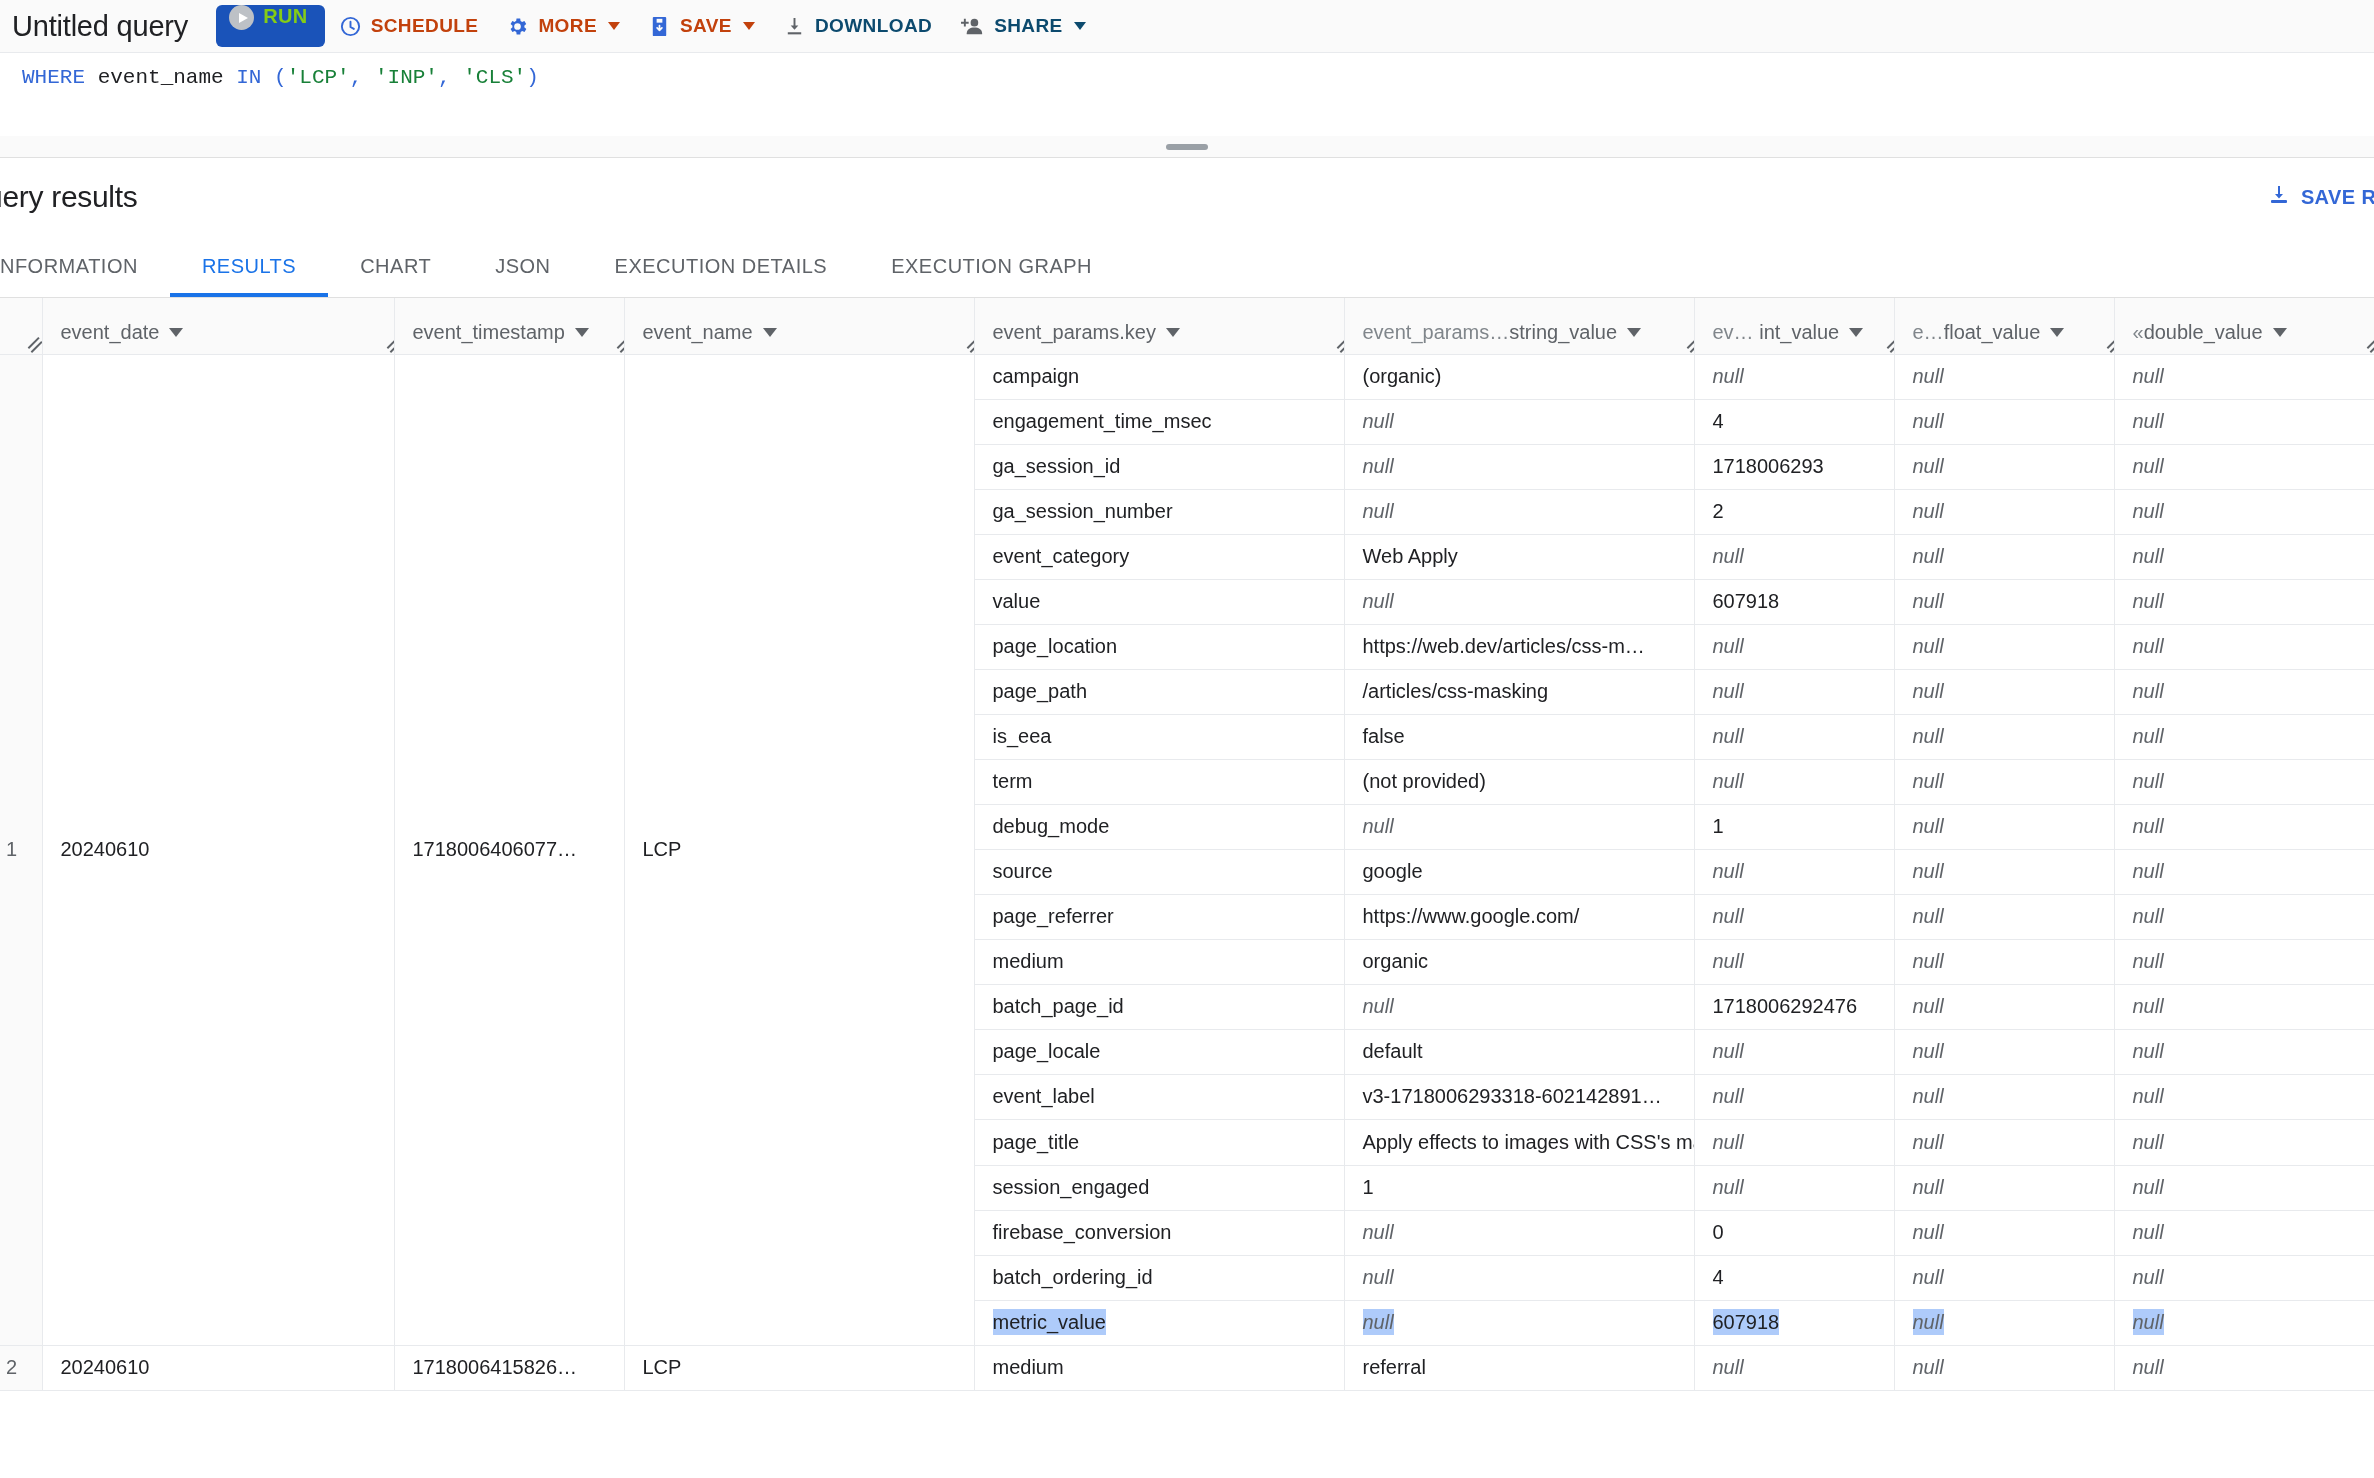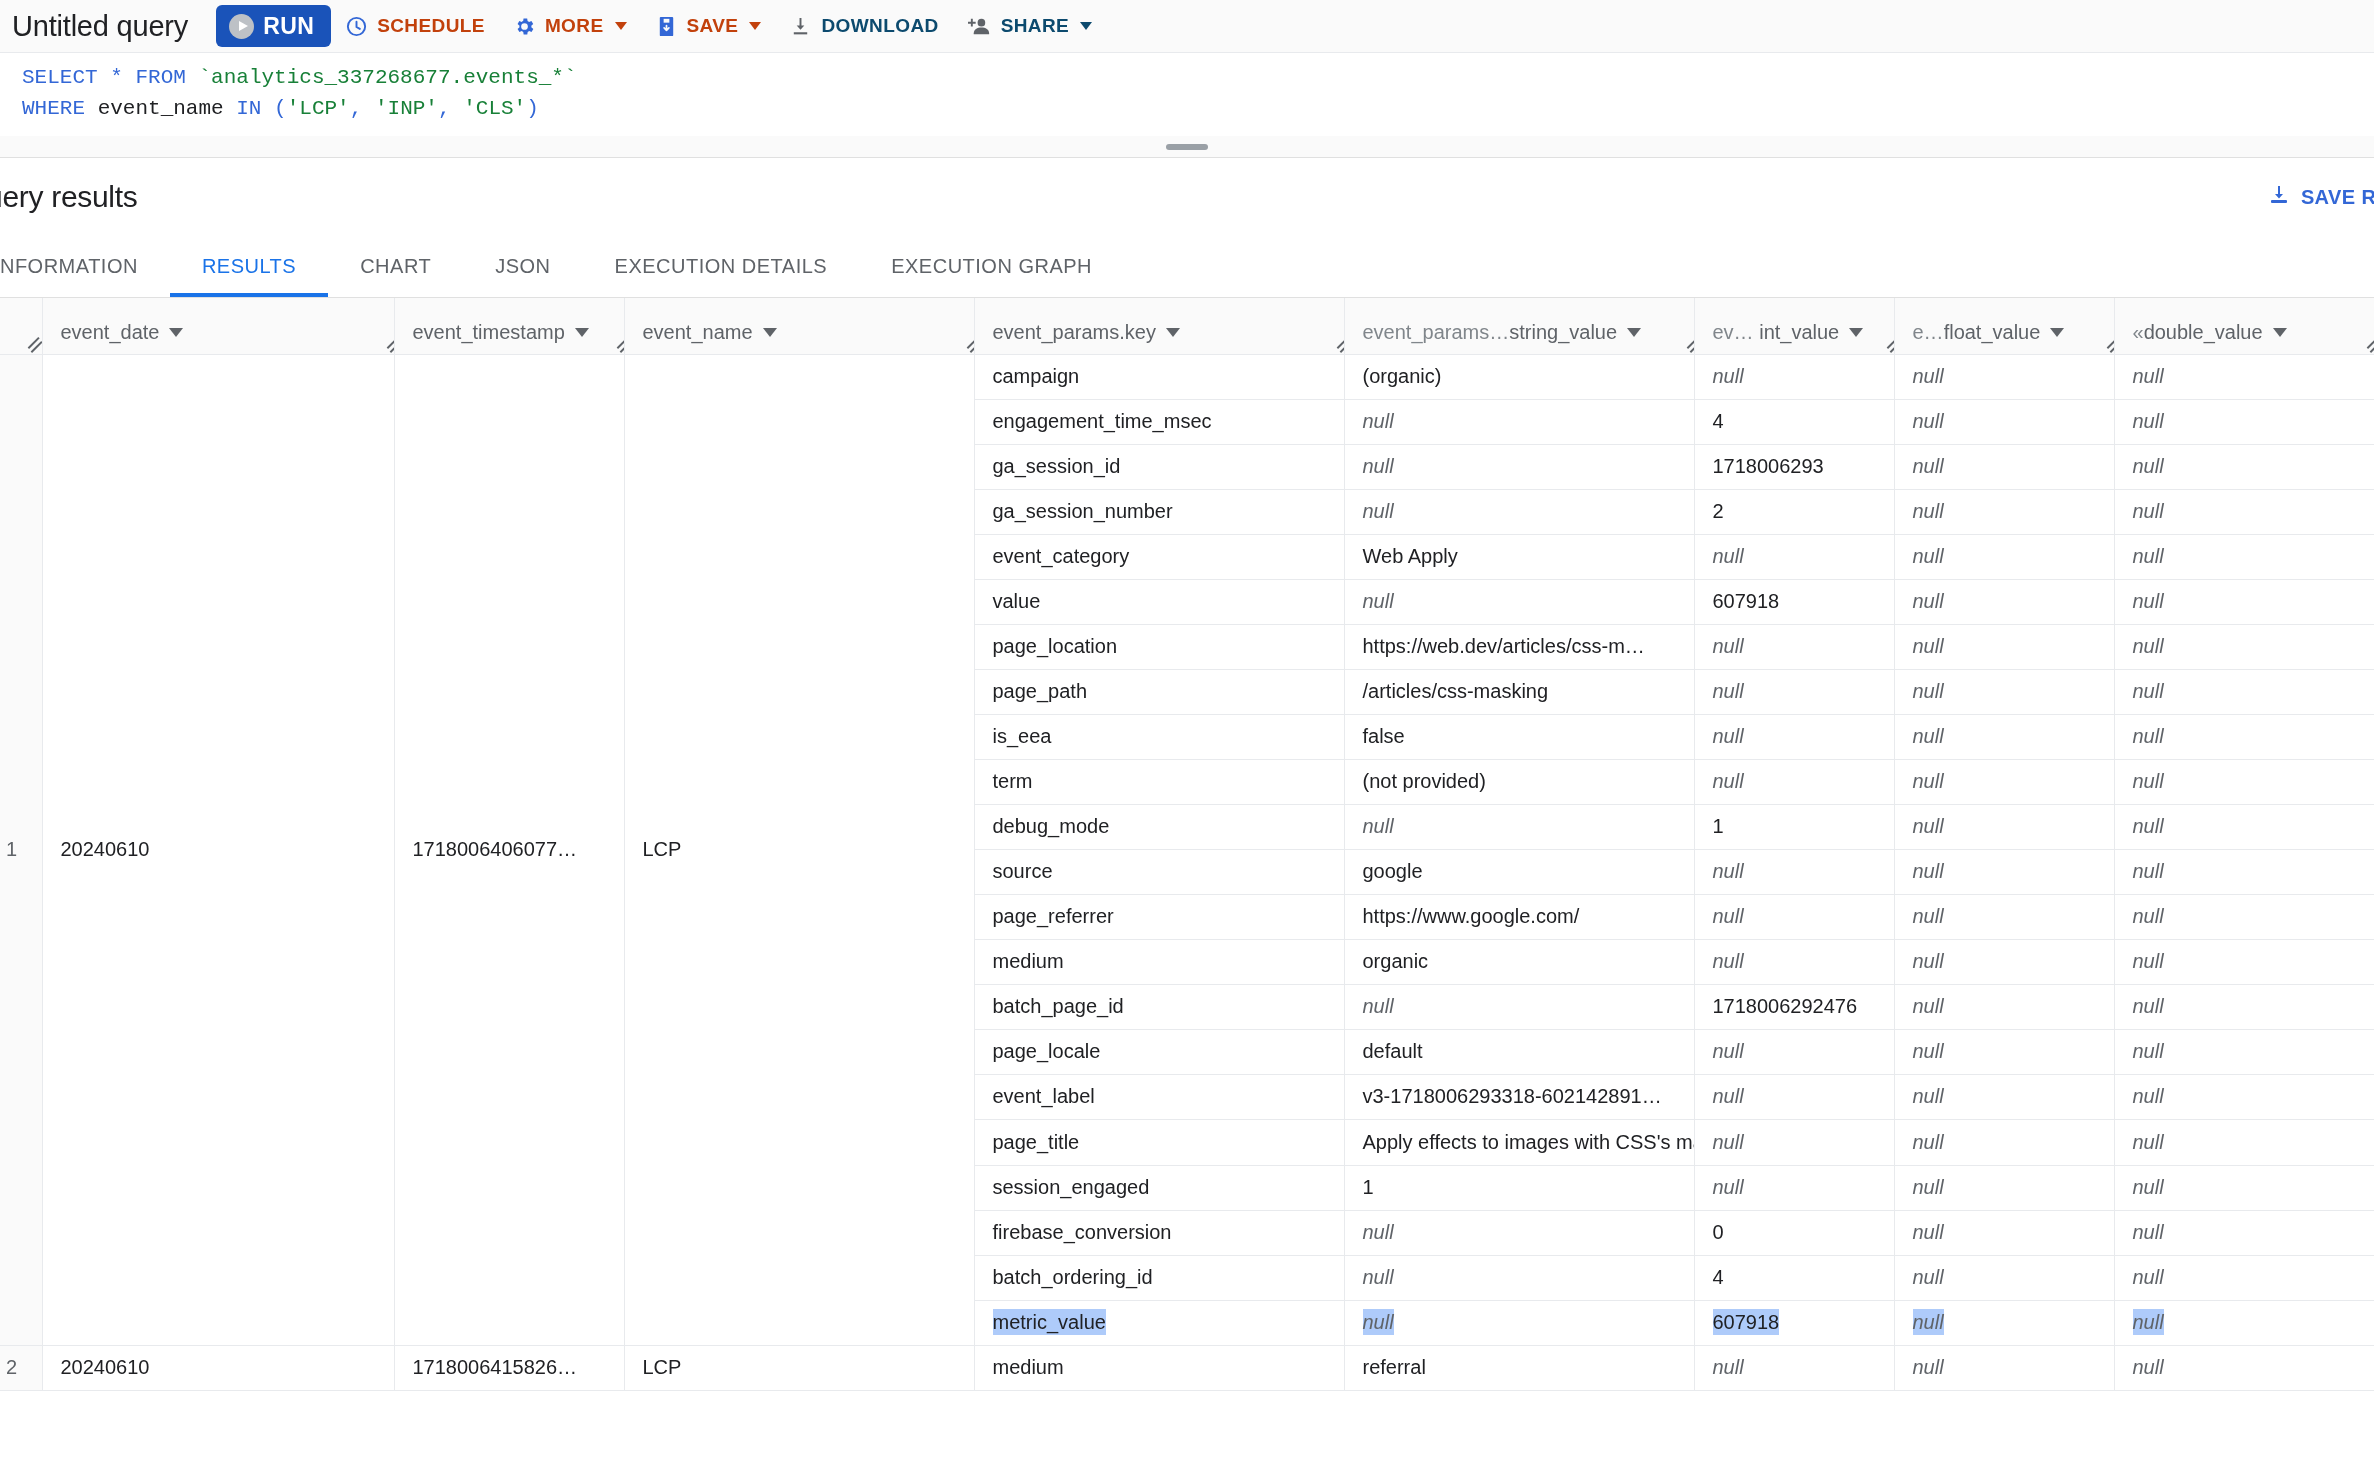--- a/index.html
+++ b/index.html
@@ -25,29 +25,28 @@
     font-size: 29px;
     color: #202124;
     font-weight: 400;
     margin-left: -2px;
     margin-right: 28px;
     white-space: nowrap;
     letter-spacing: -0.2px;
   }
   .run-btn {
     display: inline-flex;
-    align-items: center;
     gap: 9px;
     background: #1a53b9;
-    color: #ffffff;
+    color: #84cc16;
     border: none;
     border-radius: 6px;
     height: 42px;
     padding: 0 17px 0 13px;
-    font-size: 23px;
+    font-size: 20px;
     font-weight: 700;
     letter-spacing: .4px;
     cursor: pointer;
     font-family: "Liberation Sans", sans-serif;
   }
   .run-play {
     width: 25px; height: 25px;
     border-radius: 50%;
     background: #bdc1c6;
     display: inline-flex;
@@ -343,21 +342,20 @@
         <path d="M7 19c0-4 3.6-6 8-6s8 2 8 6v1H7z"></path>
         <path d="M4 4v3H1v2h3v3h2V9h3V7H6V4z"></path>
       </svg>
     </span>
     <span>SHARE</span>
     <span class="caret"></span>
   </button>
 </div>
 
 <div class="editor">
-  <div class="code-line"><span class="kw">SELECT</span> <span class="op">*</span> <span class="kw">FROM</span> <span class="str">`analytics_337268677.events_*`</span></div>
   <div class="code-line"><span class="kw">WHERE</span> <span>event_name</span> <span class="kw">IN</span> <span class="pn">(</span><span class="str">'LCP'</span><span class="pn">,</span> <span class="str">'INP'</span><span class="pn">,</span> <span class="str">'CLS'</span><span class="pn">)</span></div>
 </div>
 
 <div class="splitter">
   <div class="drag-handle"></div>
 </div>
 
 <div class="results-head">
   <div class="results-title">uery results</div>
   <button class="save-results">

